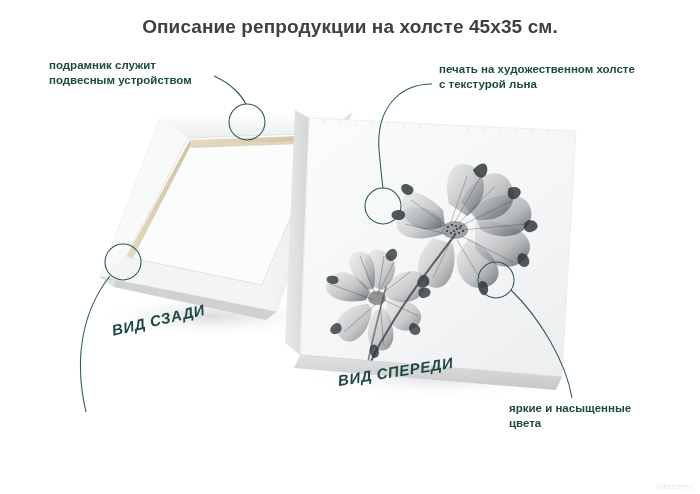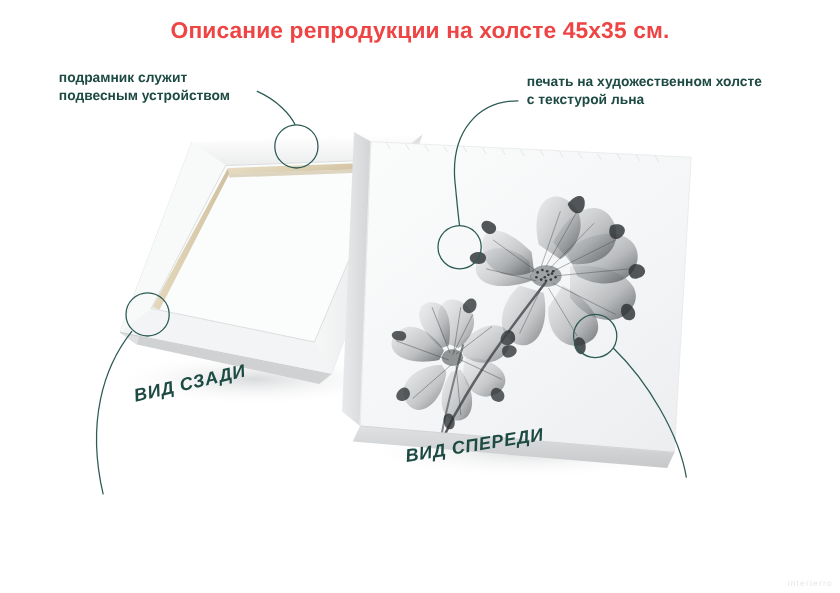--- a/index.html
+++ b/index.html
@@ -19,21 +19,21 @@
 
   
   #title {
     position: absolute;
     top: 16px;
     left: 0;
     width: 700px;
     text-align: center;
     font-size: 19px;
     font-weight: bold;
-    color: #ef4444;
+    color: #404040;
     letter-spacing: 0.1px;
   }
 
   
   .annot {
     position: absolute;
     font-size: 11.5px;
     font-weight: bold;
     color: #1d4a42;
     line-height: 15px;
@@ -291,20 +291,22 @@
     </g>
   </svg>
 
   <div class="annot" id="annot-tl">подрамник служит
 подвесным устройством</div>
 
   <div class="annot" id="annot-tr">печать на художественном холсте
 с текстурой льна</div>
 
 
+  <div class="annot" id="annot-br">яркие и насыщенные
+цвета</div>
 
   <div class="view-label" id="label-back">ВИД СЗАДИ</div>
 
   <div class="view-label" id="label-front">ВИД СПЕРЕДИ</div>
 
   <div id="watermark">interierro</div>
 
 </div>
 
 </body></html>

